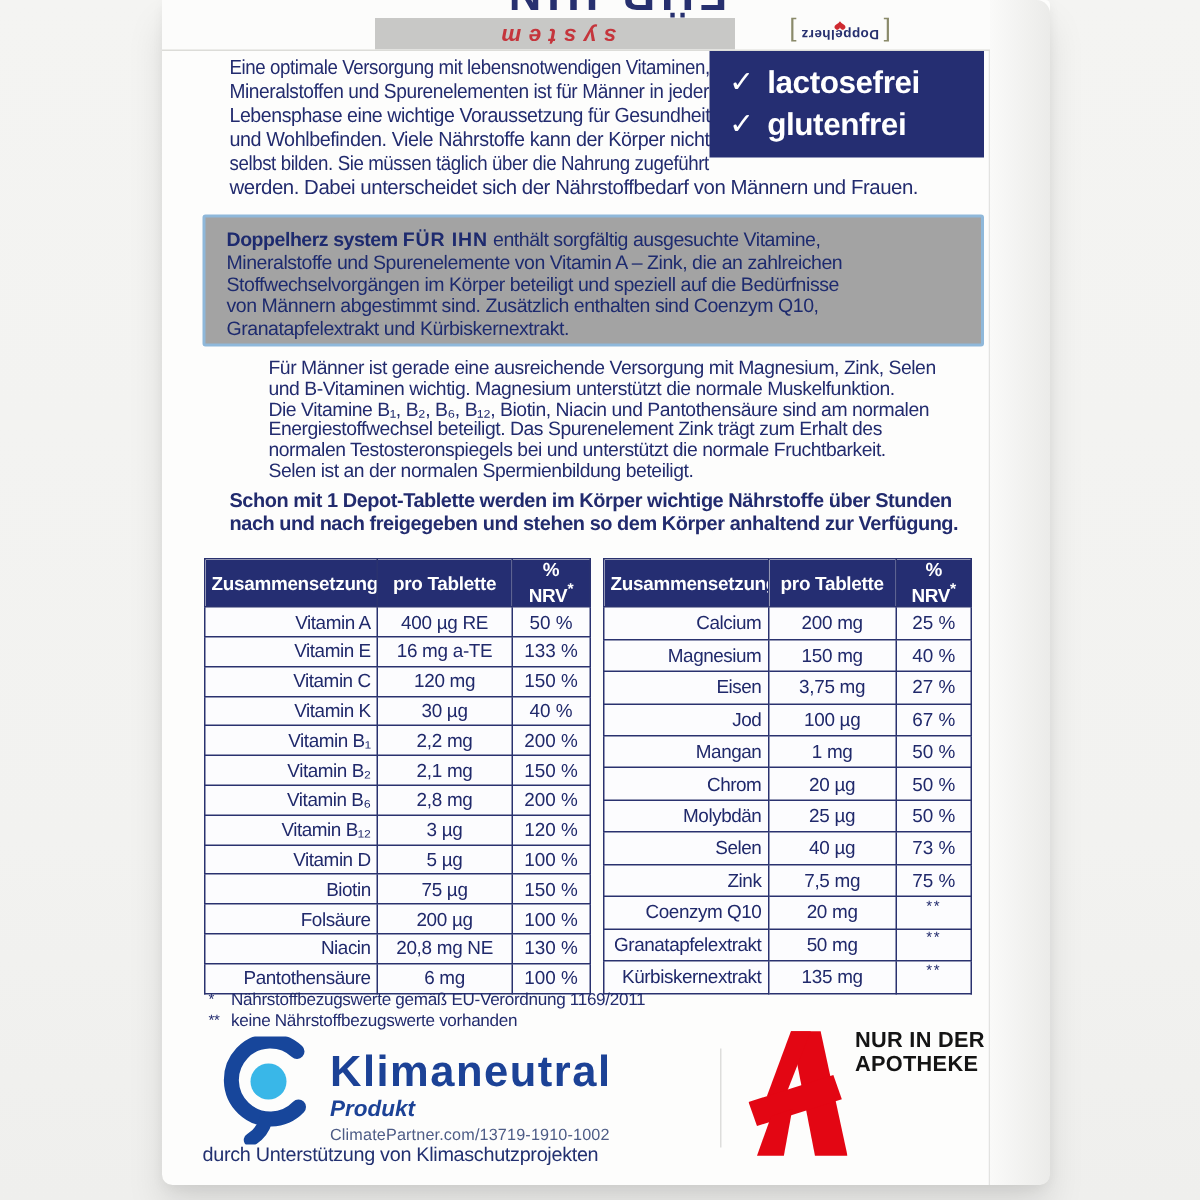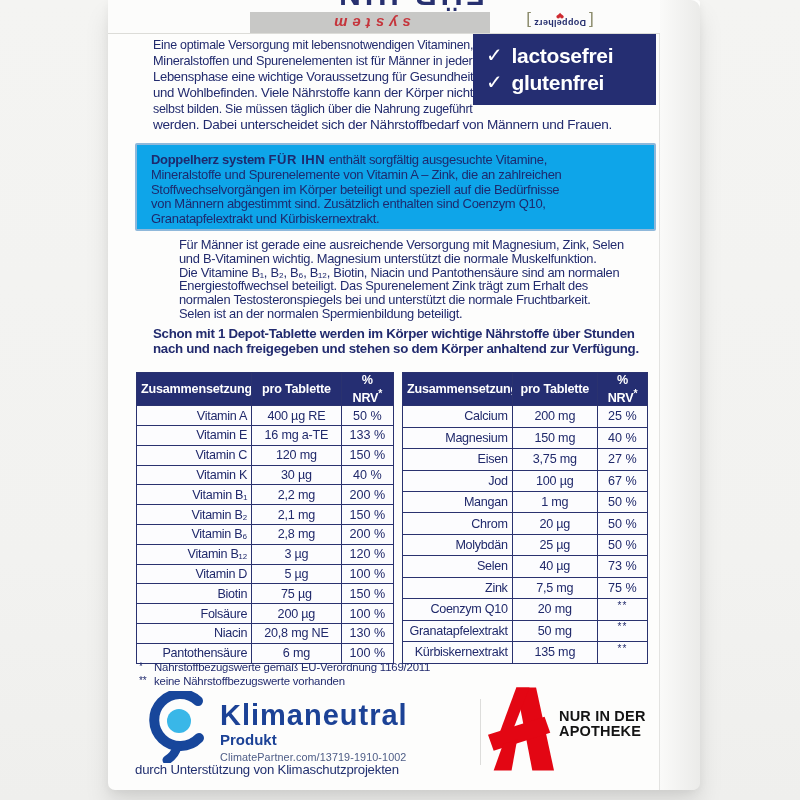--- a/index.html
+++ b/index.html
@@ -32,21 +32,21 @@
   
   .badge{position:absolute;left:365px;top:34px;width:183px;height:71px;background:#252e72;
         display:flex;flex-direction:column;justify-content:center;gap:3px;padding-left:13px;box-sizing:border-box;}
   .badge-row{display:flex;align-items:center;gap:9px;color:#fff;font-size:21px;font-weight:bold;letter-spacing:-.3px;}
   .check{font-size:20px;font-weight:400;transform:translateY(-1px);}
   
   .lines{width:100%;}
   .ln{white-space:nowrap;transform-origin:0 50%;}
   .intro{position:absolute;left:45px;top:37px;width:320px;font-size:13.6px;line-height:16px;letter-spacing:-.3px;}
   .intro-wide{position:absolute;left:45px;top:117px;width:507px;font-size:13.6px;line-height:16px;letter-spacing:-.3px;}
-  .bluebox{position:absolute;left:27px;top:143px;width:521px;height:88px;background:#0ea5e9;
+  .bluebox{position:absolute;left:27px;top:143px;width:521px;height:88px;background:#a3a3a3;
         border:2px solid #8fb8da;border-radius:2px;box-sizing:border-box;padding:8px 10px 0 14px;
         font-size:13px;line-height:14.8px;color:#1d2a6e;letter-spacing:-.3px;}
   .b-strong{font-weight:bold;}
   .product-strong{font-weight:900;letter-spacing:.6px;}
   .bodytext{position:absolute;left:45px;top:238px;width:507px;font-size:12.9px;line-height:13.8px;letter-spacing:-.3px;margin-left:26px;}
   .depot{position:absolute;left:45px;top:326px;width:507px;font-size:13.3px;line-height:15.2px;font-weight:bold;letter-spacing:-.3px;}
   
   .tables{position:absolute;left:28px;top:372px;display:flex;gap:8px;}
   table{border-collapse:collapse;color:#20296b;table-layout:fixed;}
   .tbl-left{width:258px;}.tbl-right{width:246px;}
@@ -62,26 +62,26 @@
   td.no-nrv{font-size:10px;}
   td.no-nrv span{position:relative;top:-4px;letter-spacing:1px;}
   
   .footnotes{position:absolute;left:31px;top:661px;font-size:11.4px;line-height:13.6px;color:#222b6e;letter-spacing:-.2px;}
   .fn-row{display:flex;gap:3px;}
   .fn-mark{font-size:10px;position:relative;top:-1px;width:12px;display:inline-block;}
   
   .climate{position:absolute;left:38px;top:691px;display:flex;gap:8px;align-items:flex-end;}
   .climate-texts{padding-top:1px;}
   .climate-title{font-size:29px;font-weight:bold;color:#1c4296;letter-spacing:1px;line-height:29px;}
-  .climate-sub{font-size:15px;font-weight:bold;color:#1c4296;margin-top:1px;}
+  .climate-sub{font-size:15px;font-weight:bold;color:#1c4296;margin-top:1px;font-style:italic;}
   .climate-url{font-size:10.8px;color:#4d5c86;margin-top:3px;letter-spacing:.1px;}
   .caption{position:absolute;left:27px;top:762px;font-size:13.2px;color:#223070;letter-spacing:-.2px;}
   .divider{position:absolute;left:372px;top:699px;width:1px;height:66px;background:#dddddb;}
   
-  .apotheke{position:absolute;left:380px;top:687px;display:flex;align-items:center;gap:5px;}
+  .apotheke{position:absolute;left:391px;top:687px;display:flex;align-items:flex-start;gap:5px;}
   .apo-text{font-size:14.5px;font-weight:800;color:#141414;line-height:15.5px;letter-spacing:.2px;padding-bottom:10px;}
 </style>
 </head>
 <body>
 
 <div class="stage">
   <div class="box">
     <div class="box-side"></div>
 
     <div class="flap">

